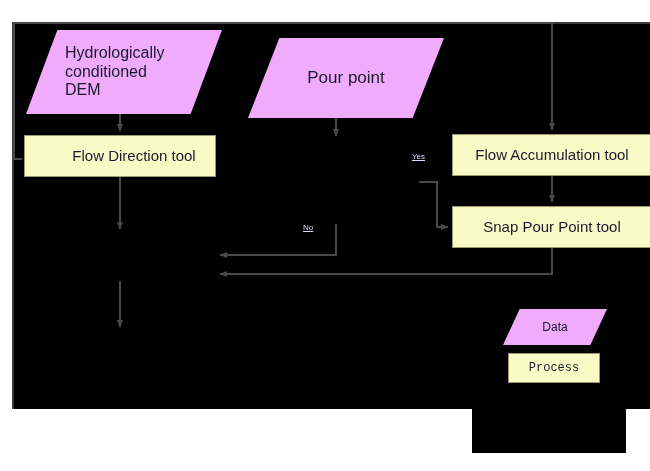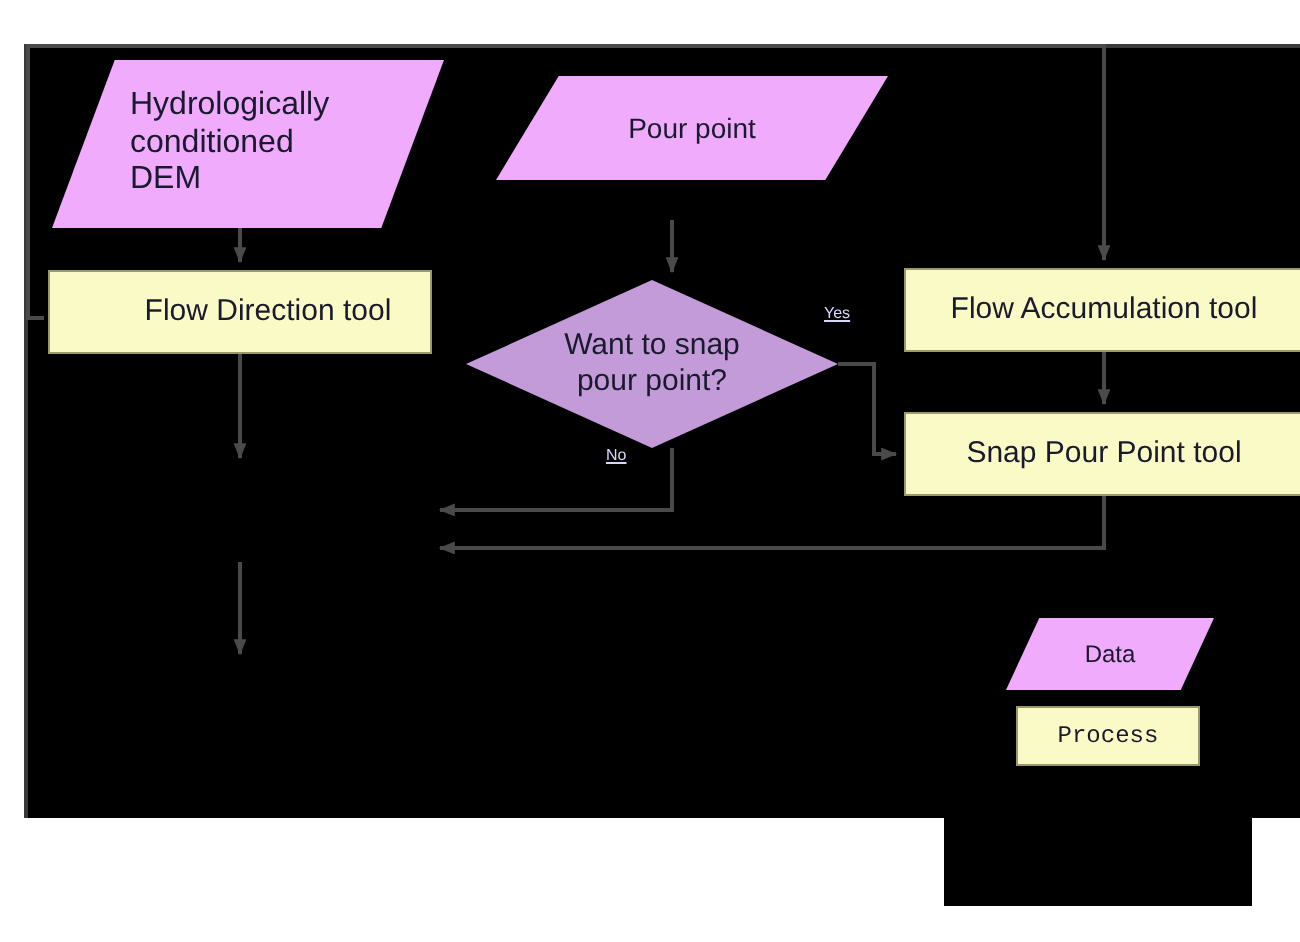--- a/index.html
+++ b/index.html
@@ -74,21 +74,21 @@
 
   .shape-decision {
     background: #C49BD9;
     clip-path: polygon(50% 0%, 100% 50%, 50% 100%, 0% 50%);
   }
 
   
   #n-dem        { left: 26px;  top: 30px;  width: 196px; height: 84px;  font-size: 16px; }
   #n-dem .txt   { width: 118px; text-align: left; }
 
-  #n-pour       { left: 248px; top: 38px;  width: 196px; height: 52px;  font-size: 14px; }
+  #n-pour       { left: 248px; top: 38px;  width: 196px; height: 80px;  font-size: 17px; }
 
   #n-flowdir    { left: 24px;  top: 135px; width: 192px; height: 42px;  font-size: 15px; padding-left: 28px; }
   #n-watershedtool { left: 24px; top: 233px; width: 192px; height: 48px; font-size: 15px; }
   #n-watershed  { left: 26px;  top: 331px; width: 196px; height: 72px;  font-size: 16px; }
 
   #n-decision   { left: 233px; top: 140px; width: 186px; height: 84px;  font-size: 15px; }
   #n-decision .txt { width: 118px; }
 
   #n-flowaccum  { left: 452px; top: 134px; width: 200px; height: 42px;  font-size: 15px; }
   #n-snap       { left: 452px; top: 206px; width: 200px; height: 42px;  font-size: 15px; }
@@ -153,23 +153,20 @@
   </div>
 
   <div id="n-pour" class="node shape-data">
     <span class="txt">Pour point</span>
   </div>
 
   <div id="n-flowdir" class="node shape-process">
     <span class="txt">Flow Direction tool</span>
   </div>
 
-  <div id="n-decision" class="node shape-decision">
-    <span class="txt">Want to snap pour point?</span>
-  </div>
 
   <div id="n-flowaccum" class="node shape-process">
     <span class="txt">Flow Accumulation tool</span>
   </div>
 
   <div id="n-snap" class="node shape-process">
     <span class="txt">Snap Pour Point tool</span>
   </div>
 
 

